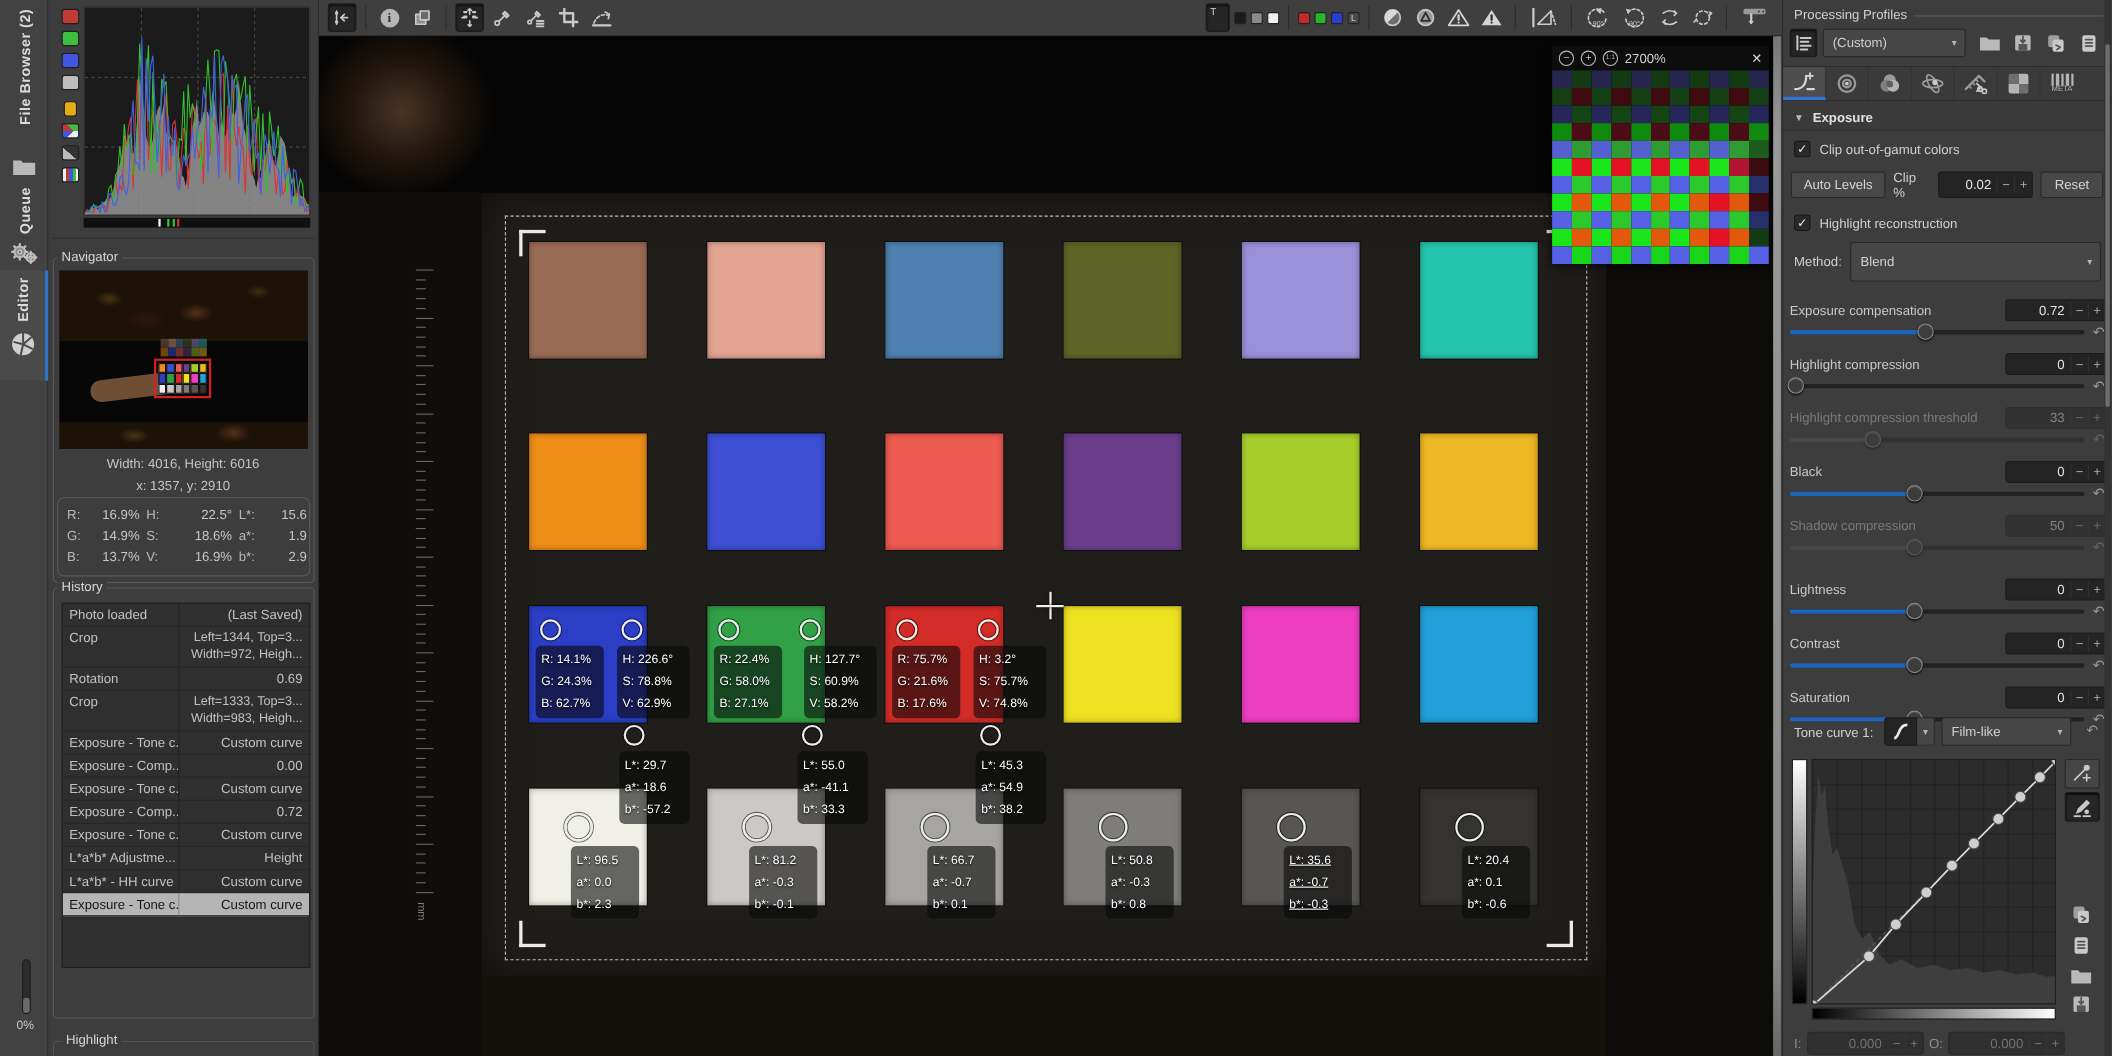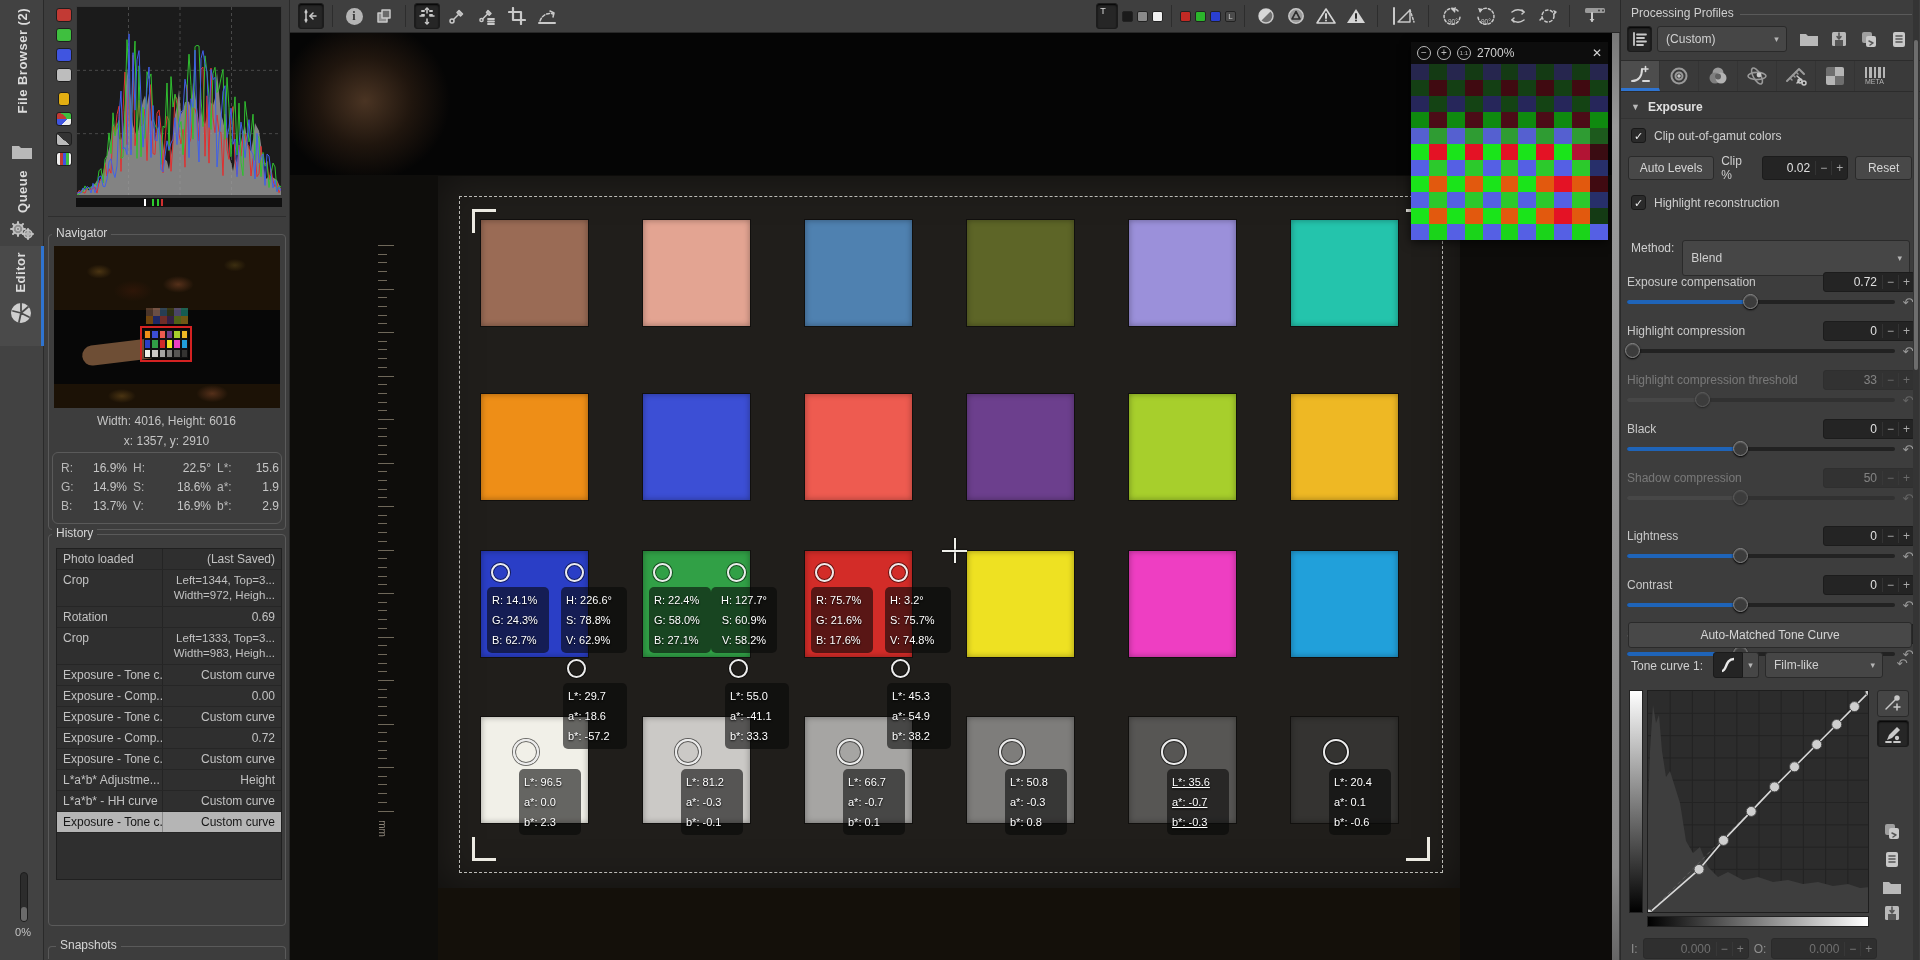--- a/index.html
+++ b/index.html
@@ -298,21 +298,21 @@
         <div class="hrow">
           <div class="hname">L*a*b* - HH curve</div>
           <div class="hval">Custom curve</div>
         </div>
         <div class="hrow sel">
           <div class="hname">Exposure - Tone c...</div>
           <div class="hval">Custom curve</div>
         </div>
       </div>
 
-    <span class="flabel" style="left:12px;top:938px;">Snapshots</span>
+    <span class="flabel" style="left:12px;top:938px;">Highlight</span>
     <div class="frame" style="left:4px;top:946px;width:238px;height:13px;border-bottom:none;border-radius:4px 4px 0 0;"></div>
   </div>
 
   <div id="toolbar">
     <div class="tgroup">
       <div class="tbtn pressed ic">
         <svg width="18" height="18" viewBox="0 0 18 18">
             <path d="M4 3v12"></path>
             <path d="M14 9H8"></path>
             <path d="M11 6L8 9l3 3"></path>
@@ -588,21 +588,21 @@
           </div>
         </div>
         <div class="patch" style="left: 353px; top: 518px; background: rgb(49, 160, 70);">
           <div class="pk" style="left: 10px; top: 12px;"></div>
           <div class="pk" style="left: 84px; top: 12px;"></div>
           <div class="bdg" style="left: 6px; top: 36px; width: 62px;">
             <div>R: 22.4%</div>
             <div>G: 58.0%</div>
             <div>B: 27.1%</div>
           </div>
-          <div class="bdg" style="left: 68px; top: 36px; width: 66px; text-align: center;">
+          <div class="bdg" style="left: 88px; top: 36px; width: 66px;">
             <div>H: 127.7°</div>
             <div>S: 60.9%</div>
             <div>V: 58.2%</div>
           </div>
           <div class="pk" style="left: 86px; top: 108px;"></div>
           <div class="bdg" style="left: 82px; top: 132px; width: 64px;">
             <div>L*: 55.0</div>
             <div>a*: -41.1</div>
             <div>b*: 33.3</div>
           </div>
@@ -937,21 +937,21 @@
           <span class="pm">+</span>
       </div>
       <div class="btn" style="width:58px;height:24px;">Reset</div>
     </div>
     <div style="display:flex;align-items:center;gap:8px;padding:11px 10px 2px 10px;">
       <span class="cb">✓</span>
       <span>Highlight reconstruction</span>
     </div>
     <div style="display:flex;align-items:center;gap:8px;padding:8px 10px 0 10px;">
       <span>Method:</span>
-      <div class="dd" style="flex:1;height:36px;margin-top:20px;">
+      <div class="dd" style="flex:1;height:36px;">
         <span>Blend</span>
         <span class="arr">▾</span>
       </div>
     </div>
 
     <div id="sliders" style="position:absolute;left:6px;top:272px;width:288px;">
         <div class="sgroup">
           <div class="lrow">
             <div class="slabel">Exposure compensation</div>
             <div class="spin" style="width: 92px; height: 20px;">
@@ -1082,21 +1082,20 @@
           <div class="srow">
             <div class="track">
               <div class="fill" style="width: 42%;"></div>
               <div class="knob" style="left: calc(42% - 7px);"></div>
             </div>
             <div class="resetA">↶</div>
           </div>
         </div>
       </div>
 
-    <div class="btn" style="position:absolute;left:7px;top:622px;width:284px;height:26px;">Auto-Matched Tone Curve</div>
 
     <div style="position:absolute;left:10px;top:659px;">Tone curve 1:</div>
     <div style="position:absolute;left:92px;top:652px;display:flex;">
       <div style="width:30px;height:26px;background:#242424;border:1px solid #1a1a1a;border-radius:3px 0 0 3px;display:flex;align-items:center;justify-content:center;">
         <svg width="16" height="16" viewBox="0 0 16 16">
             <path d="M2 14c5 0 3-12 12-12" stroke="#e8e8e8" stroke-width="2.4" fill="none"></path>
           </svg>
       </div>
       <div style="width:16px;height:26px;background:#464646;border:1px solid #2a2a2a;border-left:none;border-radius:0 3px 3px 0;display:flex;align-items:center;justify-content:center;font-size:9px;color:#b5b5b5;">▾</div>
     </div>

